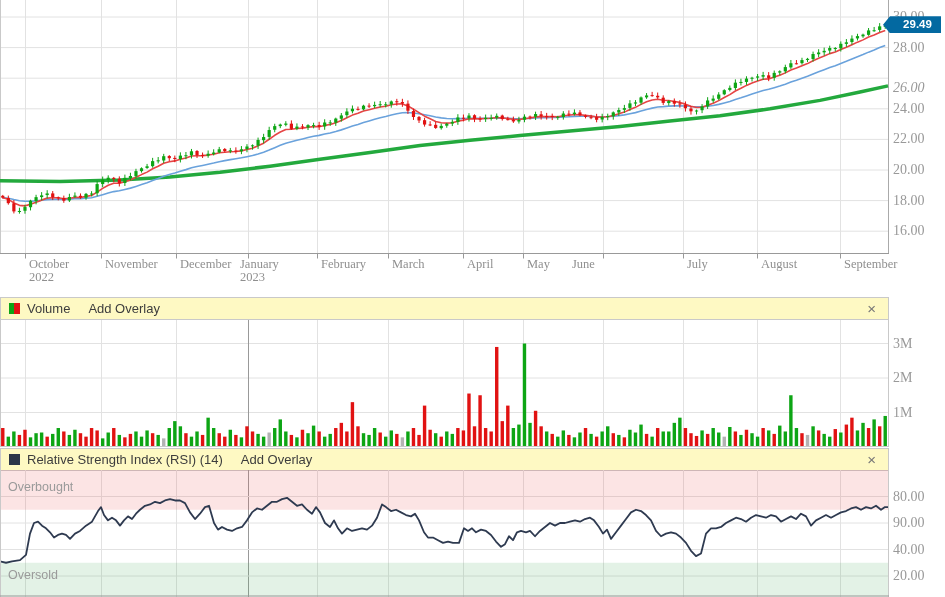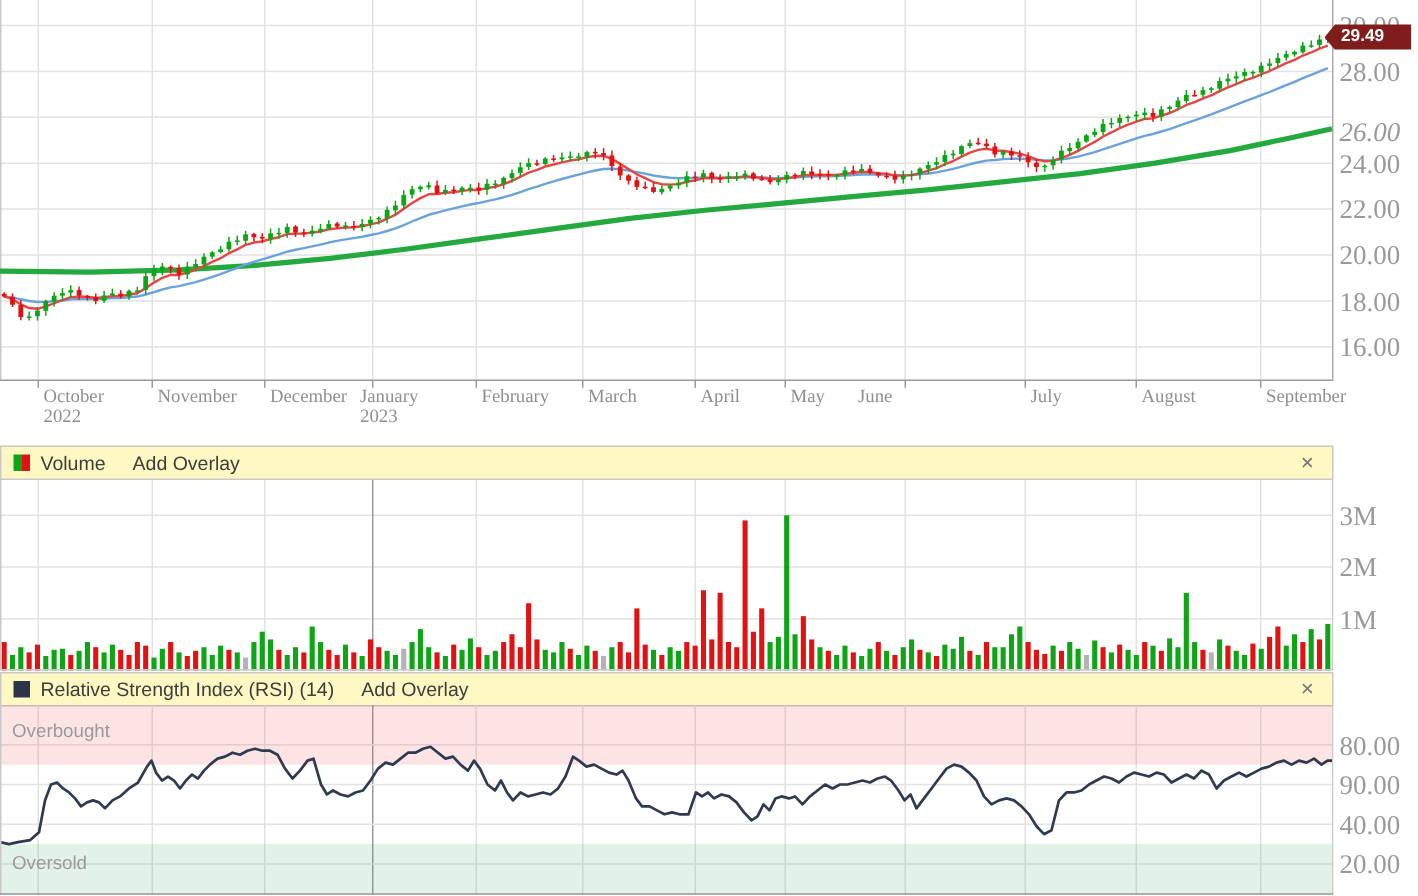--- a/index.html
+++ b/index.html
@@ -1,29 +1,29 @@
 <!DOCTYPE html>
 <html><head>
 <meta charset="utf-8">
 <style>
   * { box-sizing: border-box; }
   body { margin: 0; background: #fff; font-family: "Liberation Sans", sans-serif; }
   #stage { position: relative; width: 945px; height: 597px; background: #fff; overflow: hidden; }
   svg { position: absolute; display: block; }
-  .axis-label { position: absolute; font-family: "Liberation Serif", serif; font-size: 18px; color: #999; height: 16px; line-height: 16px; }
+  .axis-label { position: absolute; font-family: "Liberation Serif", serif; font-size: 14px; color: #999; height: 16px; line-height: 16px; }
   .x-label { position: absolute; top: 258px; font-family: "Liberation Serif", serif; font-size: 12.5px; color: #8f8f8f; line-height: 13px; white-space: nowrap; }
   .panel-header { position: absolute; left: 0; width: 889px; height: 23px; background: #fef9c3; border: 1px solid #c9c9c9; display: flex; align-items: center; padding: 0 8px; }
   .panel-header .swatch { width: 11px; height: 11px; margin-right: 7px; flex: 0 0 auto; }
   .panel-header .title { font-size: 13px; color: #3d3d3d; margin-right: 18px; white-space: nowrap; }
   .panel-header .overlay-link { font-size: 13px; color: #3d3d3d; cursor: pointer; white-space: nowrap; }
   .panel-header .close-btn { margin-left: auto; margin-right: 4px; font-size: 15px; color: #777; cursor: pointer; line-height: 15px; }
   .band-label { position: absolute; font-size: 12.5px; color: #9a9a9a; }
-  #price-badge { position: absolute; left: 883px; width: 58px; height: 17px; background: #7f1d1d; color: #fff;
+  #price-badge { position: absolute; left: 883px; width: 58px; height: 17px; background: #0369a1; color: #fff;
     font-size: 11.5px; font-weight: bold; line-height: 17px; padding-left: 11px;
-    clip-path: polygon(0 50%, 12% 0, 100% 0, 100% 100%, 12% 100%); z-index: 5; }
+    clip-path: polygon(0 50%, 12% 0, 100% 0, 100% 100%, 12% 100%); z-index: 5; text-align: center; }
 </style>
 </head>
 <body>
 
 <div id="stage">
 
   <svg id="price-svg" width="945" height="260" style="left:0;top:0;">
       <line x1="0" y1="17" x2="888" y2="17" stroke="#e2e2e2" stroke-width="1"></line>
       <line x1="0" y1="47.6" x2="888" y2="47.6" stroke="#e2e2e2" stroke-width="1"></line>
       <line x1="0" y1="78.2" x2="888" y2="78.2" stroke="#e2e2e2" stroke-width="1"></line>

